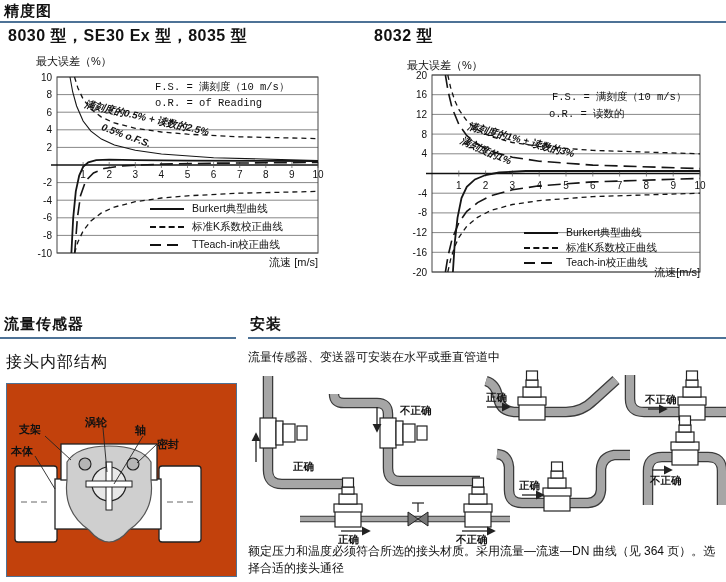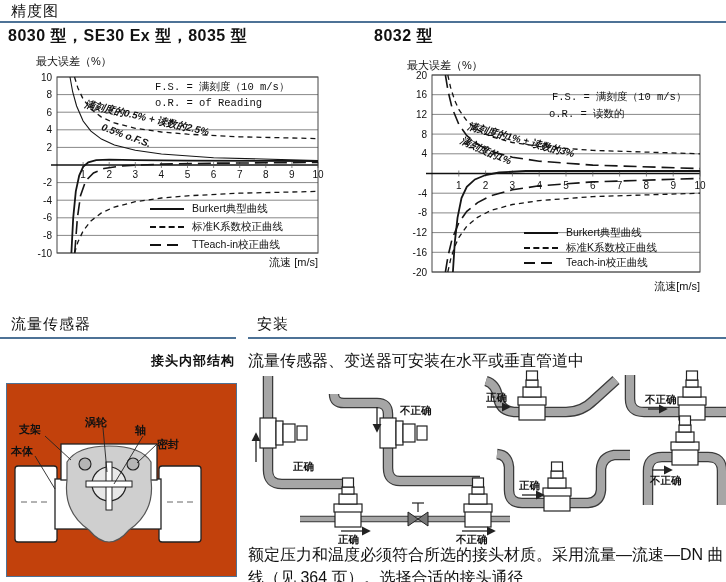--- a/index.html
+++ b/index.html
@@ -1,31 +1,31 @@
 <!DOCTYPE html>
 <html><head>
 <meta charset="utf-8">
 <style>
   html,body{margin:0;padding:0;background:#fff;}
   .page{position:relative;width:726px;height:582px;background:#fff;overflow:hidden;
         font-family:"Liberation Sans",sans-serif;color:#111;}
   .abs{position:absolute;}
-  .h1{font-size:15px;font-weight:normal;letter-spacing:1px;margin-left:7px;}
+  .h1{font-size:15px;font-weight:bold;letter-spacing:1px;}
   .rule{border-top:2px solid #4d7296;height:0;}
   .chart-title{font-size:16px;font-weight:bold;letter-spacing:.5px;}
   .axlab{font-size:11px;}
   .ann{font-size:10.5px;white-space:nowrap;font-family:Liberation Mono, monospace;}
   .curve-label{font-size:10px;font-weight:bold;white-space:nowrap;transform-origin:left center;font-style:italic;}
   .legend{font-size:10.5px;}
   .lrow{white-space:nowrap;}
   .sym{display:inline-block;width:34px;height:0;border-top:2px solid #111;margin-right:8px;vertical-align:middle;}
   .sym.dashed{border-top-style:dashed;}
   .sym.long-dash{border-top:none;height:2px;background:repeating-linear-gradient(90deg,#111 0 11px,transparent 11px 17px);}
-  .body-text{font-size:16px;line-height:1.45;}
-  .subtitle{font-size:13px;font-weight:bold;text-align:right;letter-spacing:1px;}
+  .body-text{font-size:12px;line-height:1.45;}
+  .subtitle{font-size:16px;font-weight:normal;text-align:left;letter-spacing:1px;}
   .pbox{border:1px solid #4d7296;background:#c2410c;}
   svg{overflow:visible;}
   svg text{font-family:"Liberation Sans",sans-serif;}
   .grid{stroke:#555;stroke-width:.7;}
   .frame{fill:none;stroke:#444;stroke-width:1;}
   .axis{stroke:#111;stroke-width:1.6;}
   .tick{font-size:10px;fill:#111;}
   .pipe{stroke:#a6a6a6;stroke-width:8;fill:none;stroke-linejoin:round;stroke-linecap:butt;}
   .pipe.thin{stroke-width:4.5;}
   .pipe-o{stroke:#3a3a3a;stroke-width:10.5;fill:none;stroke-linejoin:round;stroke-linecap:butt;}
@@ -177,21 +177,21 @@
 
   <div class="abs ann" style="left:552px;top:90px;">F.S. = 满刻度（10 m/s）</div>
   <div class="abs ann" style="left:549px;top:107px;">o.R. = 读数的</div>
   <div class="abs curve-label" style="left:468px;top:119px;transform:rotate(15deg);">满刻度的1% ± 读数的3%</div>
   <div class="abs curve-label" style="left:461px;top:133px;transform:rotate(24deg);">满刻度的1%</div>
   <div class="abs legend" style="left:524px;top:226px;">
     <div class="lrow" style="height:15px;"><span class="sym"></span><span>Burkert典型曲线</span></div>
     <div class="lrow" style="height:15px;"><span class="sym dashed"></span><span>标准K系数校正曲线</span></div>
     <div class="lrow" style="height:15px;"><span class="sym long-dash"></span><span>Teach-in校正曲线</span></div>
   </div>
-  <div class="abs axlab" style="left:612px;top:279px;width:88px;text-align:right;">流速[m/s]</div>
+  <div class="abs axlab" style="left:612px;top:265px;width:88px;text-align:right;">流速[m/s]</div>
 
   <div class="abs h1" style="left:4px;top:315px;">流量传感器</div>
   <div class="abs rule" style="left:0;top:337px;width:236px;"></div>
   <div class="abs subtitle" style="left:6px;top:352px;width:229px;">接头内部结构</div>
 
   <div class="abs pbox" style="left:6px;top:383px;width:229px;height:192px;">
     <svg width="229" height="192" viewBox="0 0 229 192">
 
       <rect x="8" y="82" width="42" height="76" rx="3" fill="#fff" stroke="#222" stroke-width="1.3"></rect>
       <rect x="152" y="82" width="42" height="76" rx="3" fill="#fff" stroke="#222" stroke-width="1.3"></rect>

